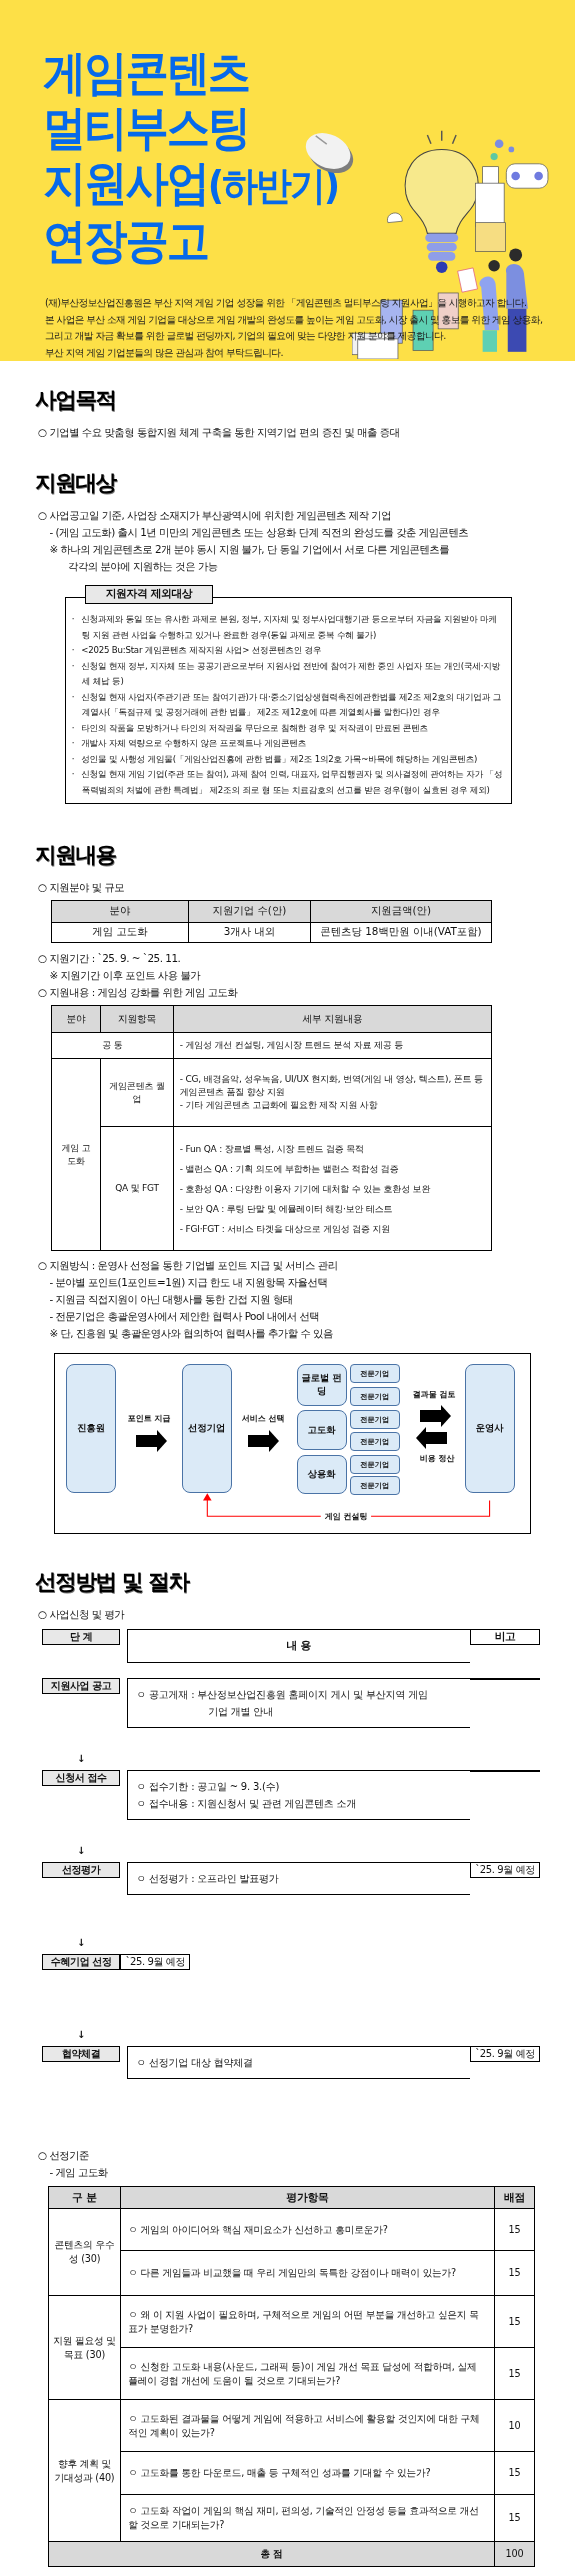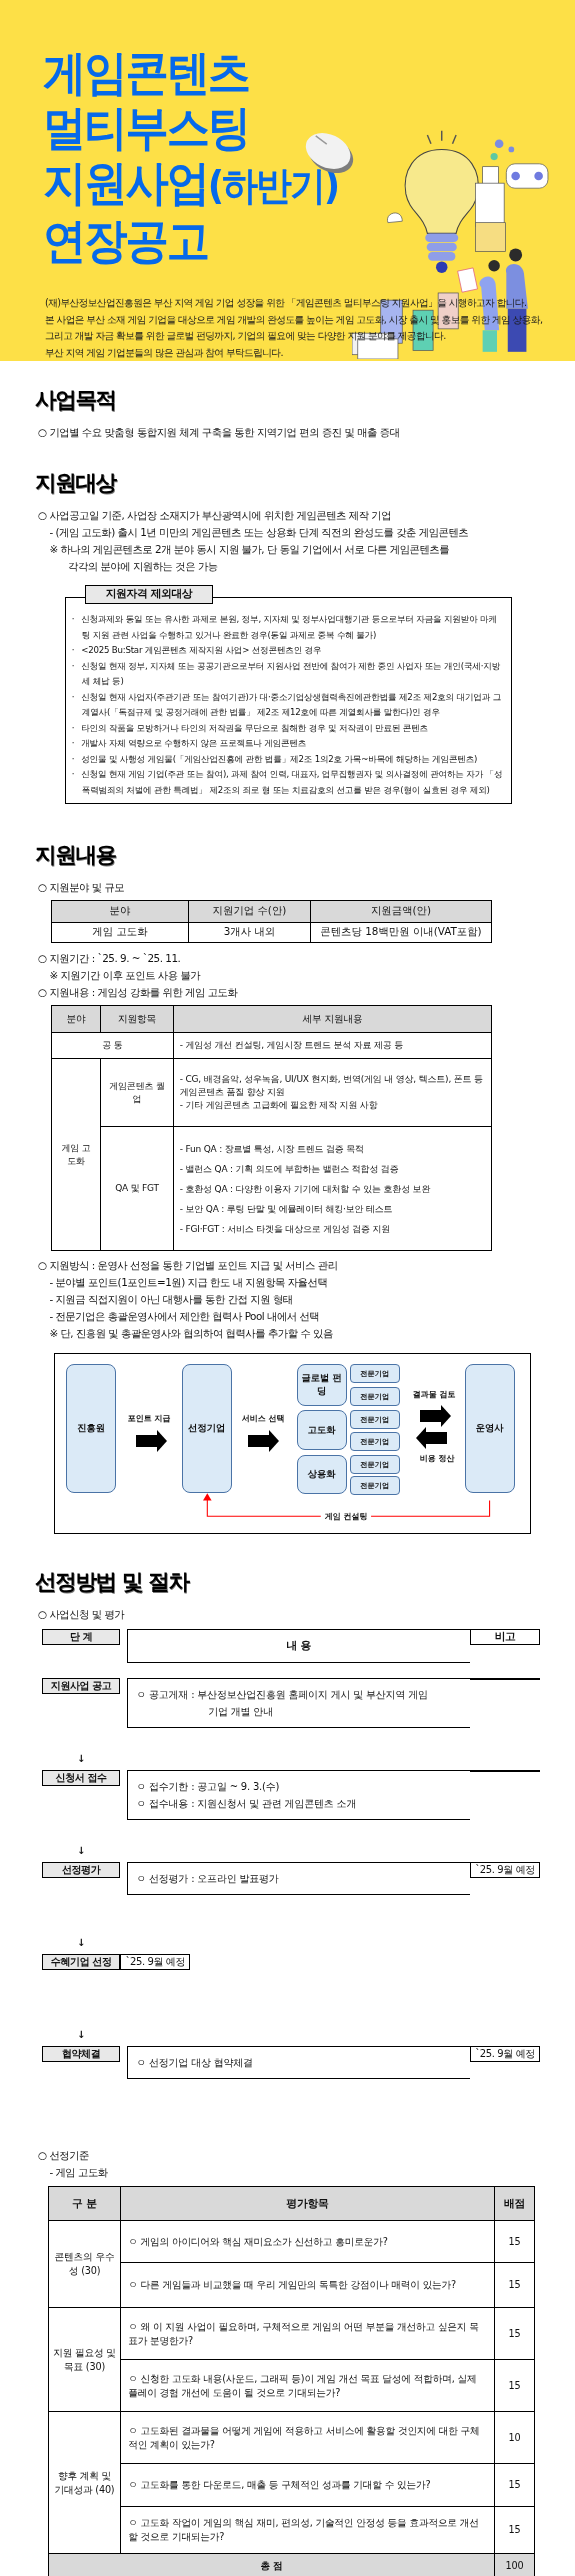--- a/index.html
+++ b/index.html
@@ -44,21 +44,21 @@
   .arrl::after { content: ""; position: absolute; left: -10px; top: -5.8px; border-right: 10px solid #000; border-top: 11.5px solid transparent; border-bottom: 11.5px solid transparent; }
 
   .proc { margin-left: 7.2px; margin-top: 5.8px; }
   .prow { display: flex; align-items: flex-start; }
   .pstep { width: 78px; border: 1.4px solid #000; background: #e8e8e8; display: flex; align-items: center; justify-content: center; font-weight: bold; font-size: 10px; letter-spacing: -0.4px; }
   .pcontent { margin-left: 6.5px; width: 344px; border: 0.7px solid #000; border-right: none; font-size: 10px; padding: 7.2px 8.6px; display: flex; flex-direction: column; justify-content: center; line-height: 17px; letter-spacing: -0.2px; }
   .pnote { width: 70px; border: 0.7px solid #000; font-size: 10px; display: flex; align-items: center; justify-content: center; letter-spacing: -0.4px; }
   .pdown { width: 78px; text-align: center; font-size: 10px; font-weight: bold; height: 23px; line-height: 23px; }
 
   .tbl-eval { margin: 5.8px 0 0 13px; width: 487px; border: 1.4px solid #000; font-size: 9.7px; letter-spacing: -0.2px; }
-  .tbl-eval th { background: #d9d9d9; border: 0.7px solid #000; font-weight: bold; height: 34px; font-size: 10.8px; }
+  .tbl-eval th { background: #d9d9d9; border: 0.7px solid #000; font-weight: bold; height: 22px; font-size: 10.8px; }
   .tbl-eval td { border: 0.7px solid #000; padding: 4.3px 7.2px; line-height: 14.4px; vertical-align: middle; }
   .tbl-eval td.c { text-align: center; padding: 2.9px; }
   .tbl-eval tr.total td { background: #d9d9d9; font-weight: bold; text-align: center; height: 24.4px; }
 </style>
 </head>
 <body>
 
 <div class="hero">
   <div class="hero-title">
     <div>게임콘텐츠</div>

